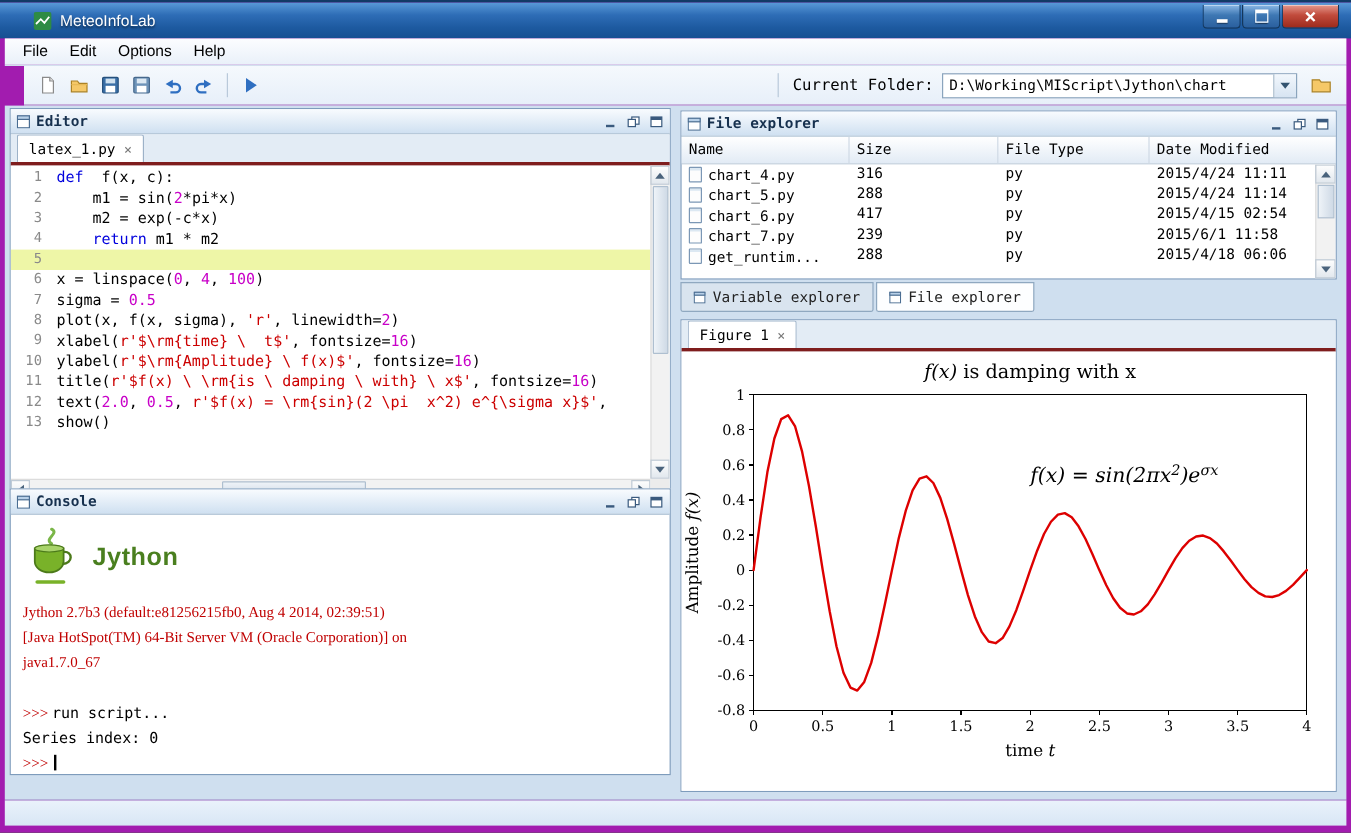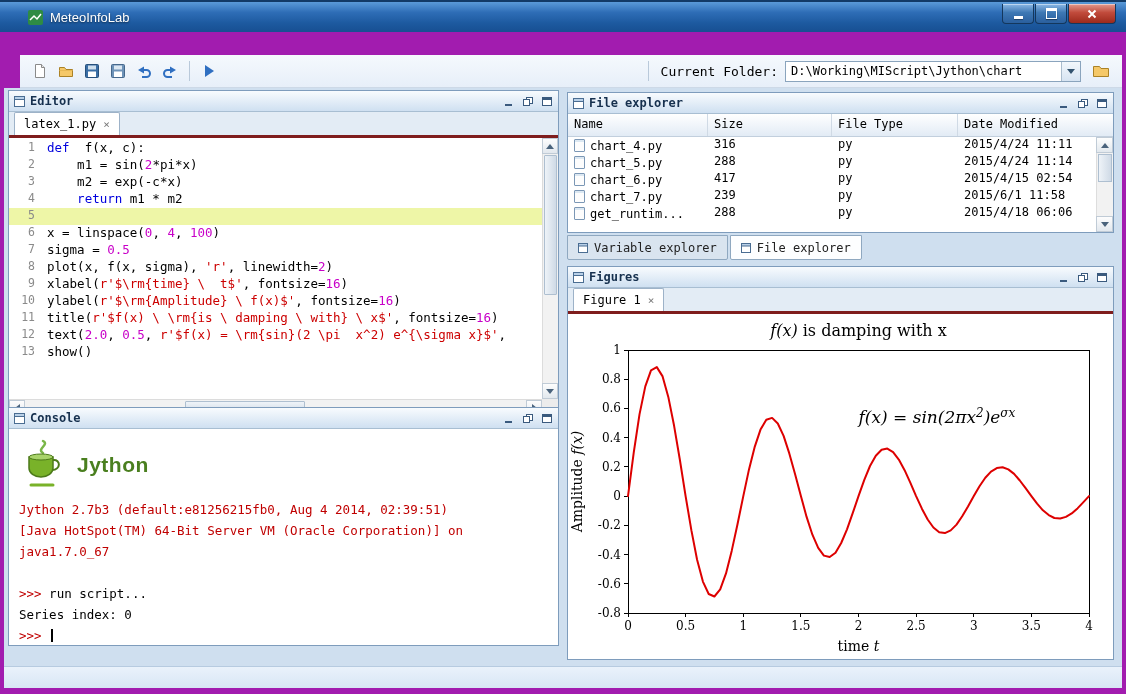--- a/index.html
+++ b/index.html
@@ -68,21 +68,21 @@
   .tri-left{width:0;height:0;border-top:4px solid transparent;border-bottom:4px solid transparent;border-right:5px solid #4a637c;}
   .tri-right{width:0;height:0;border-top:4px solid transparent;border-bottom:4px solid transparent;border-left:5px solid #4a637c;}
   .vthumb{position:absolute;left:1px;right:1px;top:17px;height:140px;background:linear-gradient(90deg,#eef3f8,#cfdae6);border:1px solid #aebfd0;box-sizing:border-box;border-radius:1px;}
   .hthumb{position:absolute;top:1px;bottom:1px;left:176px;width:120px;background:linear-gradient(#eef3f8,#cfdae6);border:1px solid #aebfd0;box-sizing:border-box;border-radius:1px;}
   .scroll-corner{position:absolute;right:0;bottom:0;width:16px;height:16px;background:#ececec;}
   
   .console-body{flex:1;padding:6px 10px;overflow:hidden;font:12.5px "DejaVu Sans Mono",monospace;}
   .console-logo{display:flex;align-items:center;gap:12px;height:56px;margin:2px 0 6px 2px;}
   .jython-text{font:bold 21px "Liberation Sans",sans-serif;color:#4a7f1f;letter-spacing:.5px;}
   .console-line{height:21px;line-height:21px;white-space:pre;}
-  .ct-r{color:#c00000;}.ct-b{color:#000;}
+  .ct-r{color:#c00000;font-family:Liberation Serif, serif;}.ct-b{color:#000;}
   .caret{display:inline-block;width:2px;height:13px;background:#000;vertical-align:-2px;margin-left:2px;}
   
   .table-header{display:flex;height:22px;background:linear-gradient(#ffffff,#e2ebf5);border-bottom:1px solid #c2cfdd;
     flex:none;font:12px "DejaVu Sans Mono",monospace;color:#000;}
   .th{line-height:21px;padding-left:6px;border-right:1px solid #d0dae5;box-sizing:border-box;white-space:nowrap;overflow:hidden;}
   .w-name{width:140px;}.w-size{width:124px;}.w-type{width:126px;}.w-date{flex:1;border-right:none;}
   .explorer-body{position:relative;flex:1;overflow:hidden;padding-left:11px;}
   #file-rows{position:absolute;left:0;top:0;right:17px;bottom:0;overflow:hidden;}
   .file-row{display:flex;height:17px;line-height:17px;font:12px "DejaVu Sans Mono",monospace;}
   .cell{padding-left:6px;box-sizing:border-box;white-space:nowrap;overflow:hidden;}
@@ -127,20 +127,26 @@
           <span class="glyph-max"></span>
         </div>
       <div class="win-btn close">
         <svg width="10" height="10" viewBox="0 0 10 10">
             <path d="M1.5 1.5 L8.5 8.5 M8.5 1.5 L1.5 8.5" stroke="#fff" stroke-width="2"></path>
           </svg>
       </div>
     </div>
   </div>
 
+  <div class="menubar">
+    <span class="menu-item">File</span>
+    <span class="menu-item">Edit</span>
+    <span class="menu-item">Options</span>
+    <span class="menu-item">Help</span>
+  </div>
 
   <div class="toolbar">
     <div class="tool-btn">
       <svg width="16" height="16" viewBox="0 0 16 16">
         <path d="M3.5 1.5 h6 l3 3 v10 h-9 z" fill="#fff" stroke="#8a8a8a"></path>
         <path d="M9.5 1.5 v3 h3" fill="#e8e8e8" stroke="#8a8a8a"></path>
       </svg>
     </div>
     <div class="tool-btn">
       <svg width="16" height="16" viewBox="0 0 16 16">
@@ -407,40 +413,20 @@
     <div class="etab active">
       <svg width="10" height="10" viewBox="0 0 10 10">
         <rect x="0.5" y="0.5" width="9" height="9" fill="#fff" stroke="#4a6d92"></rect>
         <rect x="0.5" y="0.5" width="9" height="2.5" fill="#b8d0e8" stroke="#4a6d92"></rect>
       </svg>
       <span>File explorer</span>
     </div>
   </div>
 
   <div class="panel" id="figures-panel">
-    <div class="panel-header">
-      <svg width="11" height="11" viewBox="0 0 11 11">
-        <rect x="0.5" y="0.5" width="10" height="10" fill="#fff" stroke="#4a6d92"></rect>
-        <rect x="0.5" y="0.5" width="10" height="3" fill="#b8d0e8" stroke="#4a6d92"></rect>
-      </svg>
-      <span class="panel-title">Figures</span>
-      <div class="panel-controls">
-        <svg width="12" height="11" viewBox="0 0 12 11">
-            <rect x="2" y="8" width="7" height="2" fill="#3a5a7e"></rect>
-          </svg>
-        <svg width="12" height="11" viewBox="0 0 12 11">
-            <rect x="4.5" y="1.5" width="6" height="6" fill="#fff" stroke="#3a5a7e"></rect>
-            <rect x="1.5" y="3.5" width="6" height="6" fill="#fff" stroke="#3a5a7e"></rect>
-          </svg>
-        <svg width="12" height="11" viewBox="0 0 12 11">
-            <rect x="1.5" y="1.5" width="9" height="8" fill="#fff" stroke="#3a5a7e"></rect>
-            <rect x="1.5" y="1.5" width="9" height="2.5" fill="#3a5a7e"></rect>
-          </svg>
-      </div>
-    </div>
     <div class="tabbar">
       <div class="tab">
         <span>Figure 1</span>
         <span class="tab-close">×</span>
       </div>
     </div>
     <div class="figure-body">
       <svg id="figure-plot" width="545" height="349" viewBox="0 0 545 349">
           <rect x="60" y="36" width="461" height="263" fill="none" stroke="#000" stroke-width="1" shape-rendering="crispEdges"></rect>
           <line x1="60" y1="299" x2="60" y2="303" stroke="#000" shape-rendering="crispEdges"></line>

